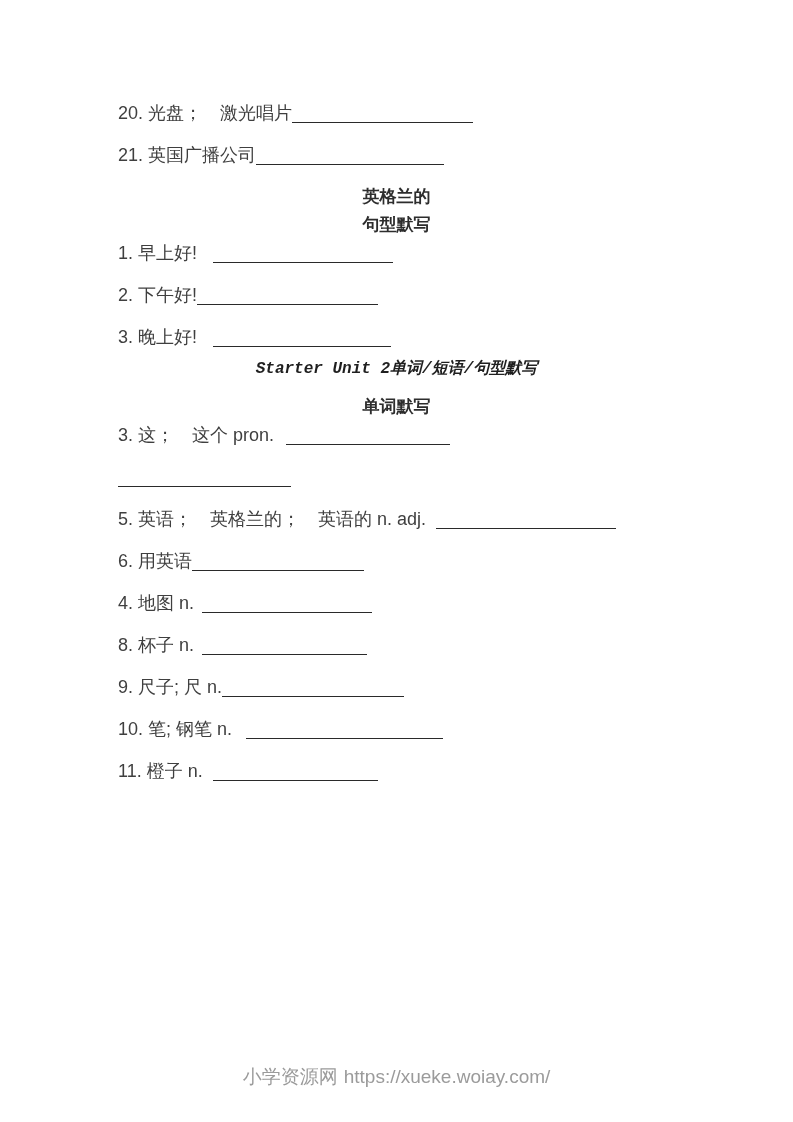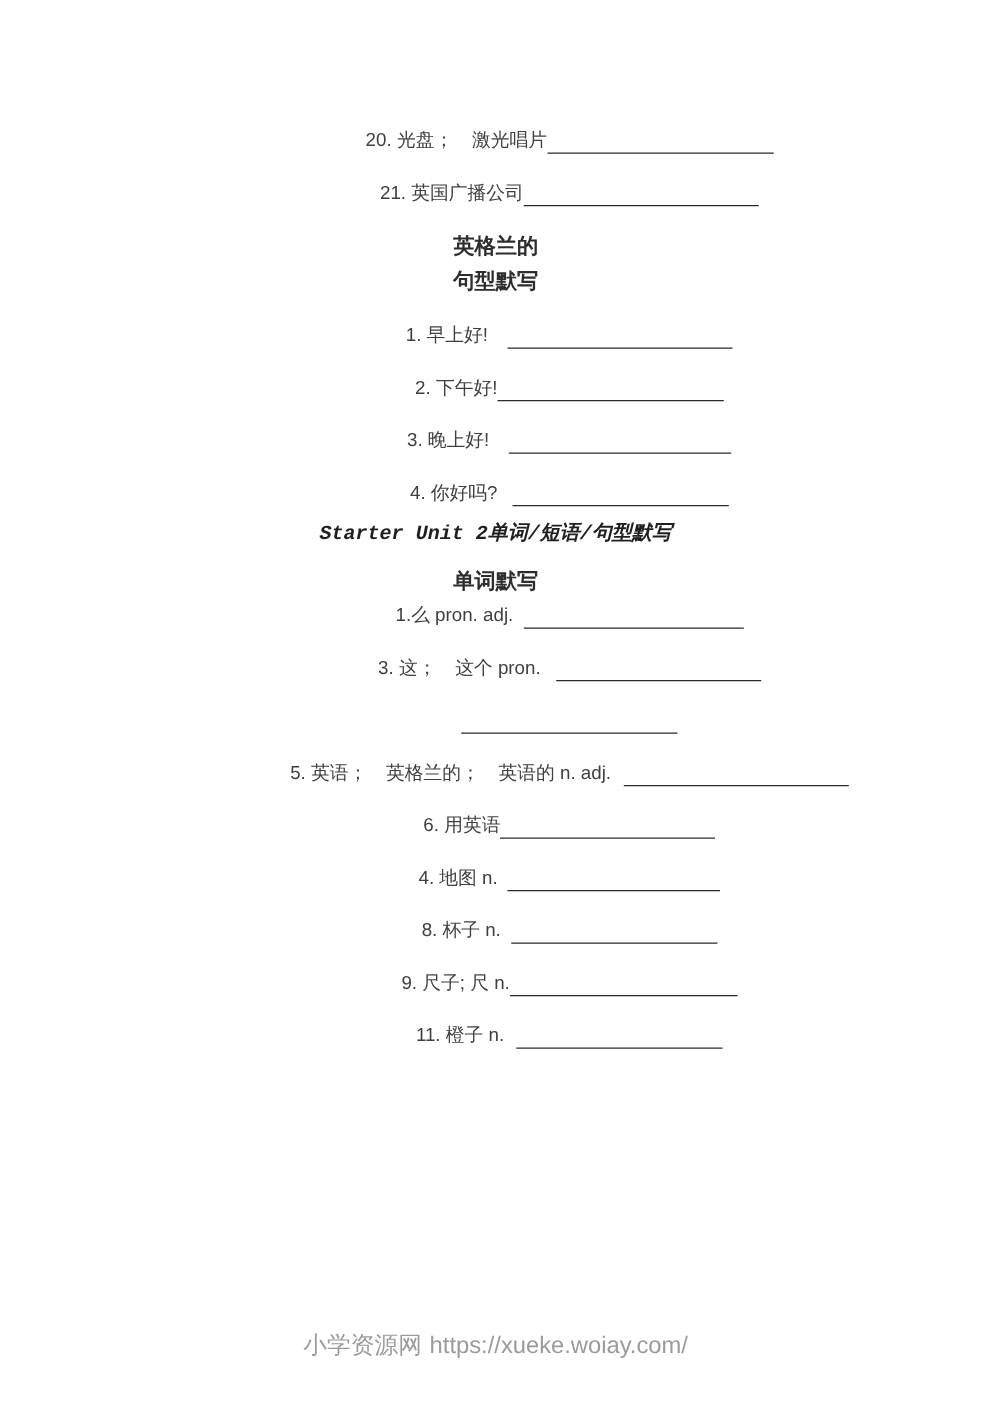--- a/index.html
+++ b/index.html
@@ -16,45 +16,44 @@
     overflow: hidden;
   }
   .content {
     padding-top: 103px;
   }
   .item-row {
     height: 20px;
     line-height: 20px;
     margin: 0 0 22px 0;
     padding-left: 118px;
-    font-size: 15px;
+    font-size: 18px;
     color: #3f3f3f;
     white-space: pre;
-    text-align: center;
   }
   .item-text {
     white-space: pre;
   }
   .blank-line {
     display: inline-block;
     height: 17px;
     border-bottom: 1px solid #2a2a2a;
     vertical-align: bottom;
   }
   .section-heading {
     height: 20px;
     margin: 0 0 8px 0;
     text-align: center;
     font-family: "Liberation Sans", "DejaVu Sans", sans-serif;
     font-weight: 700;
     font-size: 17px;
     line-height: 20px;
     color: #2d2d2d;
   }
-  .heading-sentence { margin-bottom: 24px; }
+  .heading-sentence { margin-bottom: 8px; }
   .heading-word { }
   .unit-title {
     height: 24px;
     margin: -12px 0 16px 0;
     text-align: center;
     font-family: "Liberation Mono", "DejaVu Sans Mono", monospace;
     font-weight: 700;
     font-size: 16px;
     line-height: 24px;
     color: #1f1f1f;
@@ -83,35 +82,34 @@
         <div class="item-row"><span class="item-text">21. 英国广播公司</span><span class="blank-line" style="width: 188px;"></span></div>
       </div>
 
     <h3 class="section-heading">英格兰的</h3>
 
     <h3 class="section-heading heading-sentence">句型默写</h3>
     <div class="rows">
         <div class="item-row"><span class="item-text">1. 早上好!</span><span class="blank-line" style="width: 180px; margin-left: 16px;"></span></div>
         <div class="item-row"><span class="item-text">2. 下午好!</span><span class="blank-line" style="width: 181px;"></span></div>
         <div class="item-row"><span class="item-text">3. 晚上好!</span><span class="blank-line" style="width: 178px; margin-left: 16px;"></span></div>
-        <div class="item-row"><span class="item-text">4. 你好吗?</span><span class="blank-line" style="width: 173px; margin-left: 12px;"></span></div>
       </div>
 
     <h2 class="unit-title">Starter Unit 2单词/短语/句型默写</h2>
 
     <h3 class="section-heading heading-word">单词默写</h3>
     <div class="rows">
-        <div class="item-row"><span class="item-text">1.么 pron. adj.</span><span class="blank-line" style="width: 176px; margin-left: 8px;"></span></div>
         <div class="item-row"><span class="item-text">3. 这；　这个 pron.</span><span class="blank-line" style="width: 164px; margin-left: 12px;"></span></div>
         <div class="item-row"><span class="blank-line" style="width: 173px;"></span></div>
         <div class="item-row"><span class="item-text">5. 英语；　英格兰的；　英语的 n. adj.</span><span class="blank-line" style="width: 180px; margin-left: 10px;"></span></div>
         <div class="item-row"><span class="item-text">6. 用英语</span><span class="blank-line" style="width: 172px;"></span></div>
         <div class="item-row"><span class="item-text">4. 地图 n.</span><span class="blank-line" style="width: 170px; margin-left: 8px;"></span></div>
         <div class="item-row"><span class="item-text">8. 杯子 n.</span><span class="blank-line" style="width: 165px; margin-left: 8px;"></span></div>
         <div class="item-row"><span class="item-text">9. 尺子; 尺 n.</span><span class="blank-line" style="width: 182px;"></span></div>
+        <div class="item-row"><span class="item-text">10. 笔; 钢笔 n.</span><span class="blank-line" style="width: 197px; margin-left: 14px;"></span></div>
         <div class="item-row"><span class="item-text">11. 橙子 n.</span><span class="blank-line" style="width: 165px; margin-left: 10px;"></span></div>
       </div>
 
   </div>
 
   <div class="footer">
     <span class="site-label">小学资源网</span><span>https://xueke.woiay.com/</span>
   </div>
 </div>
 

